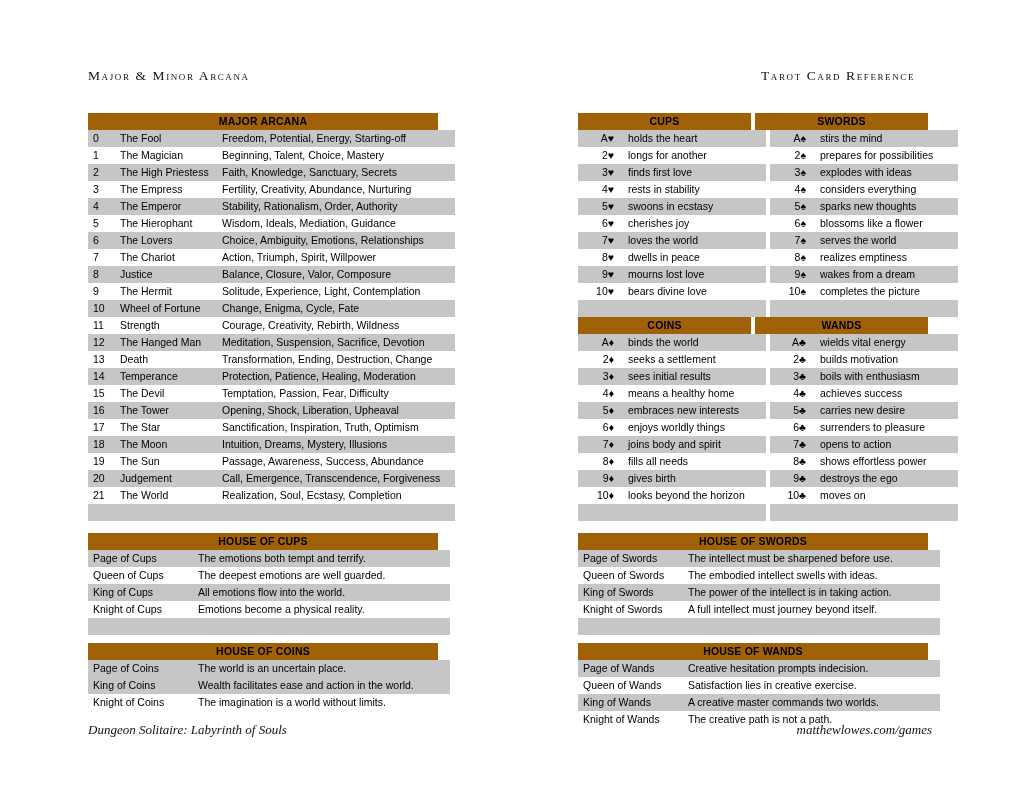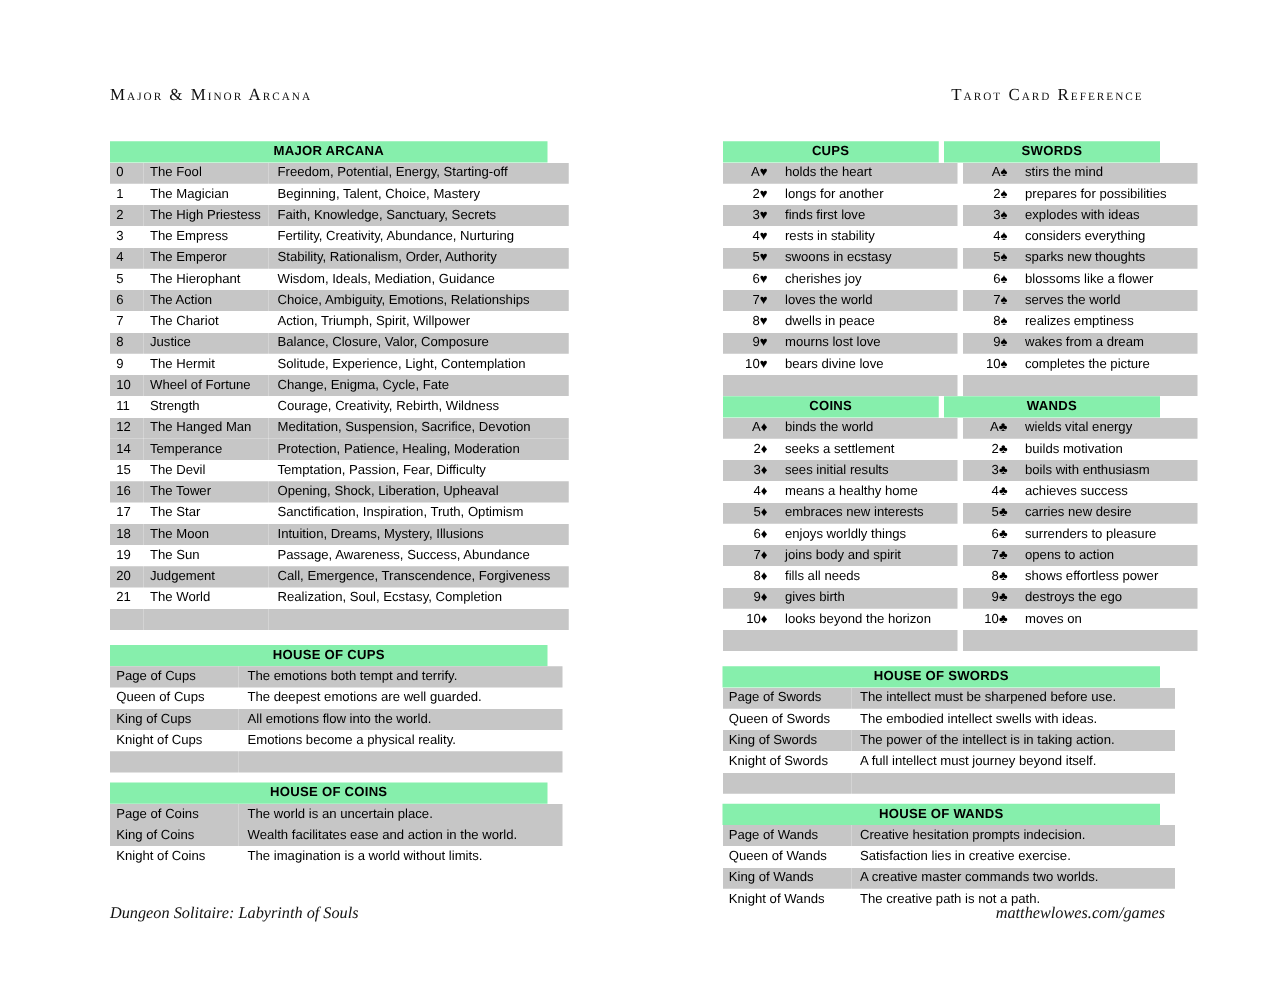--- a/index.html
+++ b/index.html
@@ -53,21 +53,21 @@
   .col-right { left: 490px; }
 
   
   .section-title {
     font-size: 10.5px;
     font-weight: bold;
     text-align: center;
     letter-spacing: 0.2px;
     height: 17px;
     line-height: 17px;
-    background: #86efac;
+    background: #a16207;
     white-space: nowrap;
   }
 
   
   .tbl {
     width: 100%;
     border-collapse: collapse;
     table-layout: fixed;
     font-size: 10.5px;
   }
@@ -158,21 +158,21 @@
             <td class="c-name">The Emperor</td>
             <td class="c-desc">Stability, Rationalism, Order, Authority</td>
           </tr>
           <tr class="row-plain">
             <td class="c-num">5</td>
             <td class="c-name">The Hierophant</td>
             <td class="c-desc">Wisdom, Ideals, Mediation, Guidance</td>
           </tr>
           <tr class="row-shaded">
             <td class="c-num">6</td>
-            <td class="c-name">The Action</td>
+            <td class="c-name">The Lovers</td>
             <td class="c-desc">Choice, Ambiguity, Emotions, Relationships</td>
           </tr>
           <tr class="row-plain">
             <td class="c-num">7</td>
             <td class="c-name">The Chariot</td>
             <td class="c-desc">Action, Triumph, Spirit, Willpower</td>
           </tr>
           <tr class="row-shaded">
             <td class="c-num">8</td>
             <td class="c-name">Justice</td>
@@ -190,20 +190,25 @@
           </tr>
           <tr class="row-plain">
             <td class="c-num">11</td>
             <td class="c-name">Strength</td>
             <td class="c-desc">Courage, Creativity, Rebirth, Wildness</td>
           </tr>
           <tr class="row-shaded">
             <td class="c-num">12</td>
             <td class="c-name">The Hanged Man</td>
             <td class="c-desc">Meditation, Suspension, Sacrifice, Devotion</td>
+          </tr>
+          <tr class="row-plain">
+            <td class="c-num">13</td>
+            <td class="c-name">Death</td>
+            <td class="c-desc">Transformation, Ending, Destruction, Change</td>
           </tr>
           <tr class="row-shaded">
             <td class="c-num">14</td>
             <td class="c-name">Temperance</td>
             <td class="c-desc">Protection, Patience, Healing, Moderation</td>
           </tr>
           <tr class="row-plain">
             <td class="c-num">15</td>
             <td class="c-name">The Devil</td>
             <td class="c-desc">Temptation, Passion, Fear, Difficulty</td>

